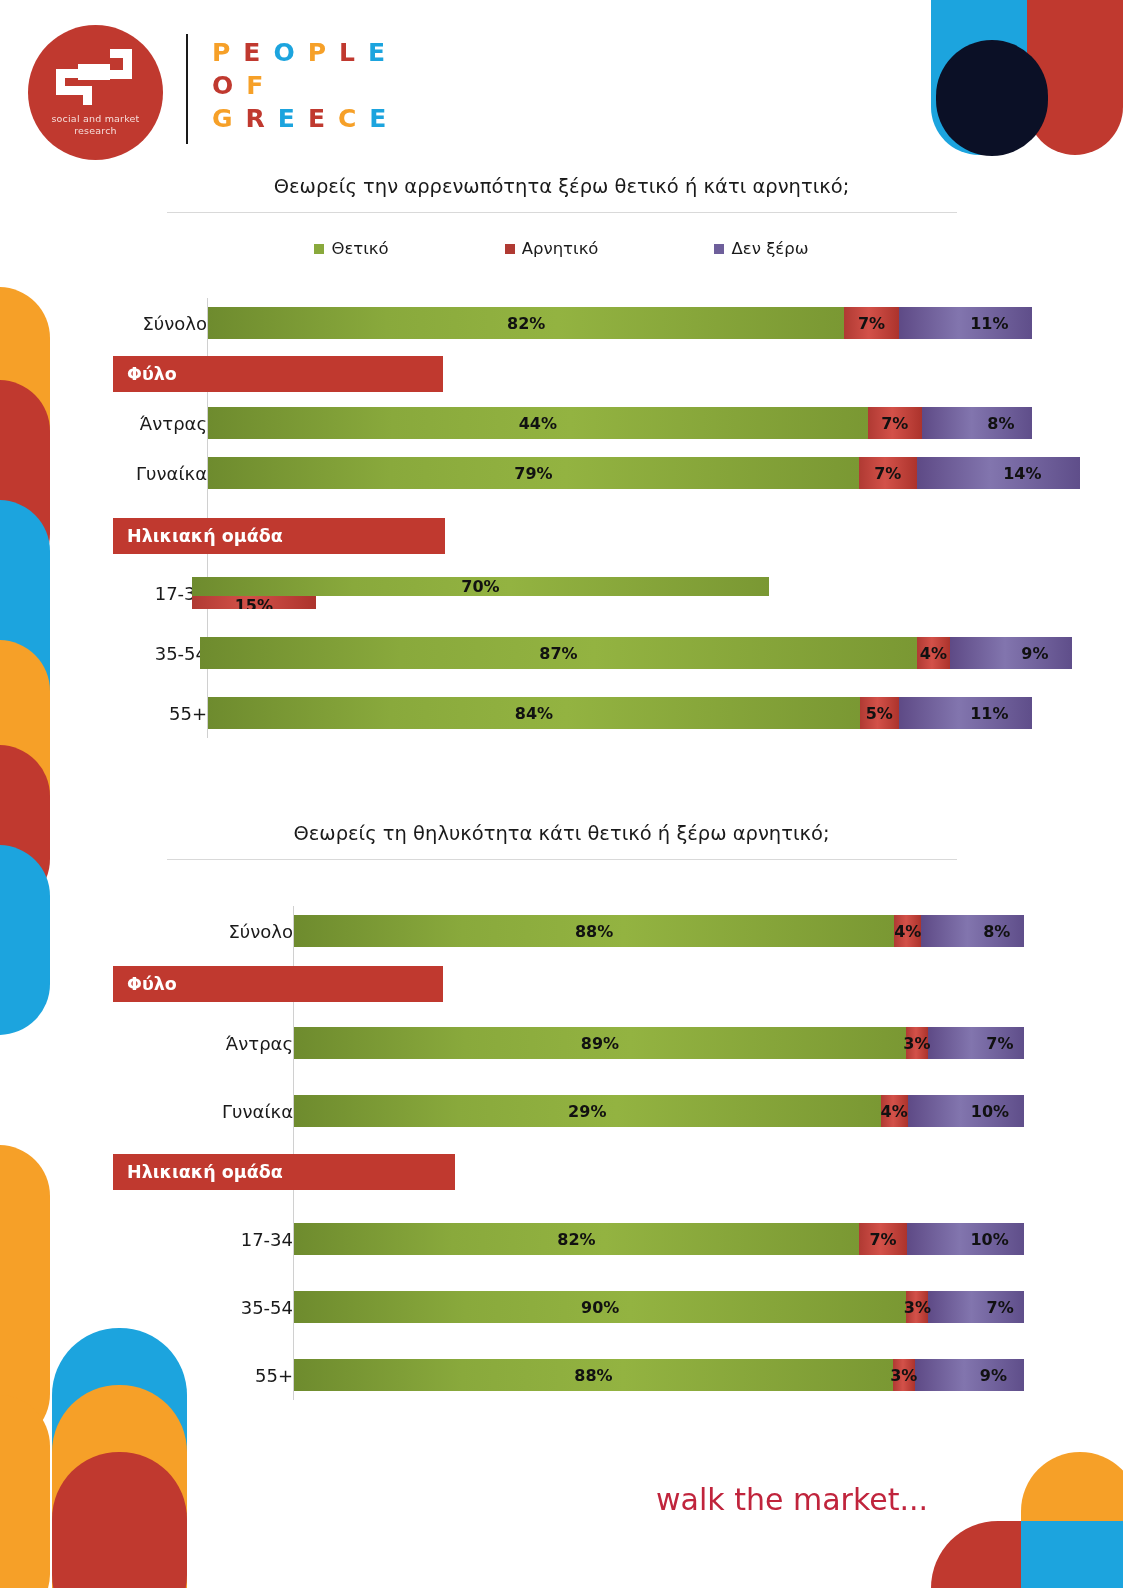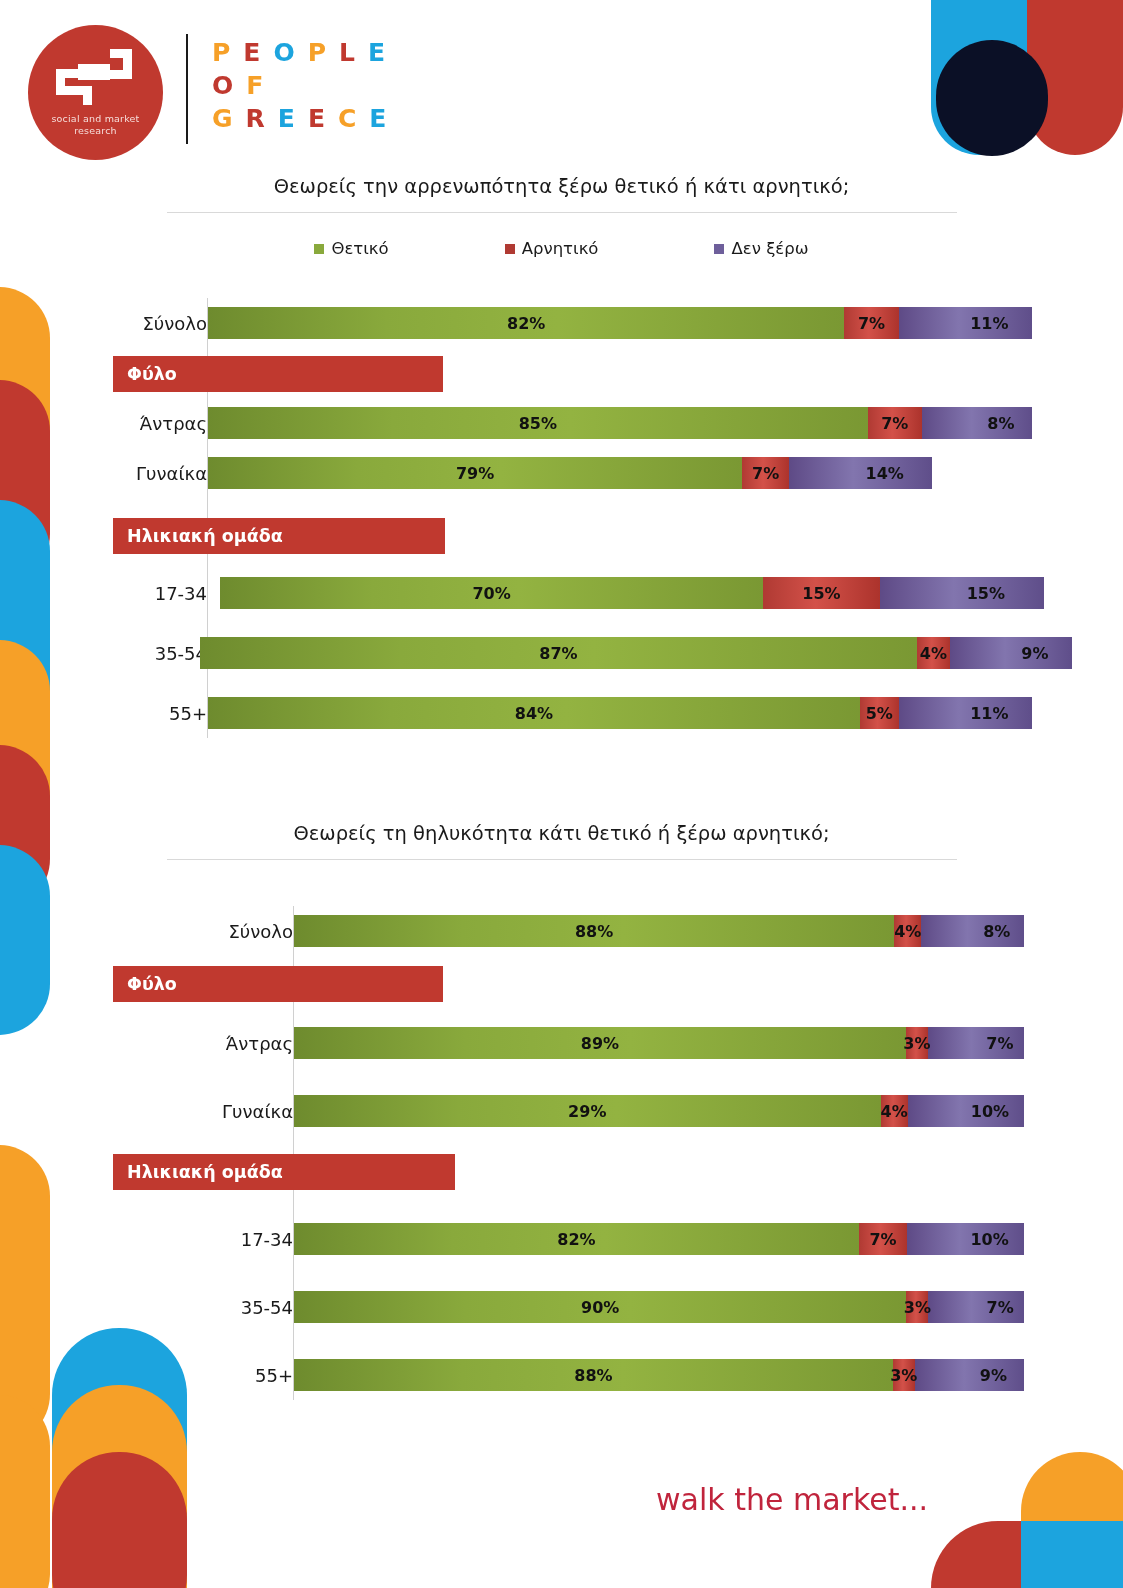--- a/index.html
+++ b/index.html
@@ -190,52 +190,52 @@
         </div>
         <div style="height: 8px;"></div>
         <div style="position: relative; height: 36px;">
           <div class="group-band" style="left: 113px; width: 330px;">Φύλο</div>
         </div>
         <div style="height: 6px;"></div>
         <div class="row">
           <div class="row-label" style="left: 0px; width: 207px;">Άντρας</div>
           <div class="bar" style="left: 208px; width: 824px;">
             <div class="seg pos" style="width: 700.4px;">
-              <span>85%</span>
+              <span>44%</span>
             </div>
             <div class="seg neg" style="width: 57.68px;">
               <span>7%</span>
             </div>
             <div class="seg dk" style="width: 65.92px;">
               <span>8%</span>
             </div>
           </div>
         </div>
         <div class="row">
           <div class="row-label" style="left: 0px; width: 207px;">Γυναίκα</div>
-          <div class="bar" style="left: 208px; width: 724px;">
+          <div class="bar" style="left: 208px; width: 915px;">
             <div class="seg pos" style="width: 650.96px;">
               <span>79%</span>
             </div>
             <div class="seg neg" style="width: 57.68px;">
               <span>7%</span>
             </div>
             <div class="seg dk" style="width: 115.36px;">
               <span>14%</span>
             </div>
           </div>
         </div>
         <div style="height: 20px;"></div>
         <div style="position: relative; height: 36px;">
           <div class="group-band" style="left: 113px; width: 332px;">Ηλικιακή ομάδα</div>
         </div>
         <div style="height: 14px;"></div>
         <div class="row">
           <div class="row-label" style="left: 0px; width: 207px;">17-34</div>
-          <div class="bar" style="left: 220px; width: 824px;">
+          <div class="bar" style="left: 192px; width: 824px; flex-direction: column;">
             <div class="seg pos" style="width: 576.8px;">
               <span>70%</span>
             </div>
             <div class="seg neg" style="width: 123.6px;">
               <span>15%</span>
             </div>
             <div class="seg dk" style="width: 123.6px;">
               <span>15%</span>
             </div>
           </div>

